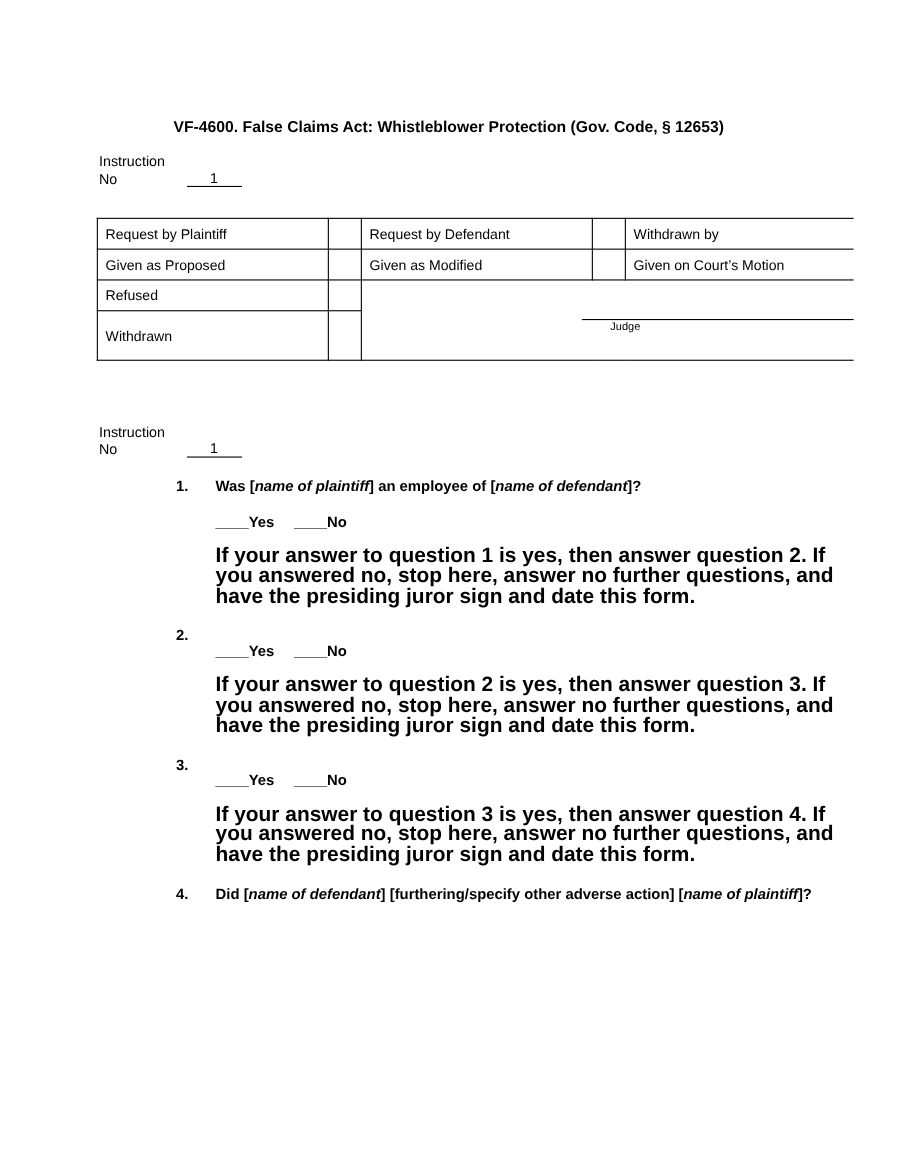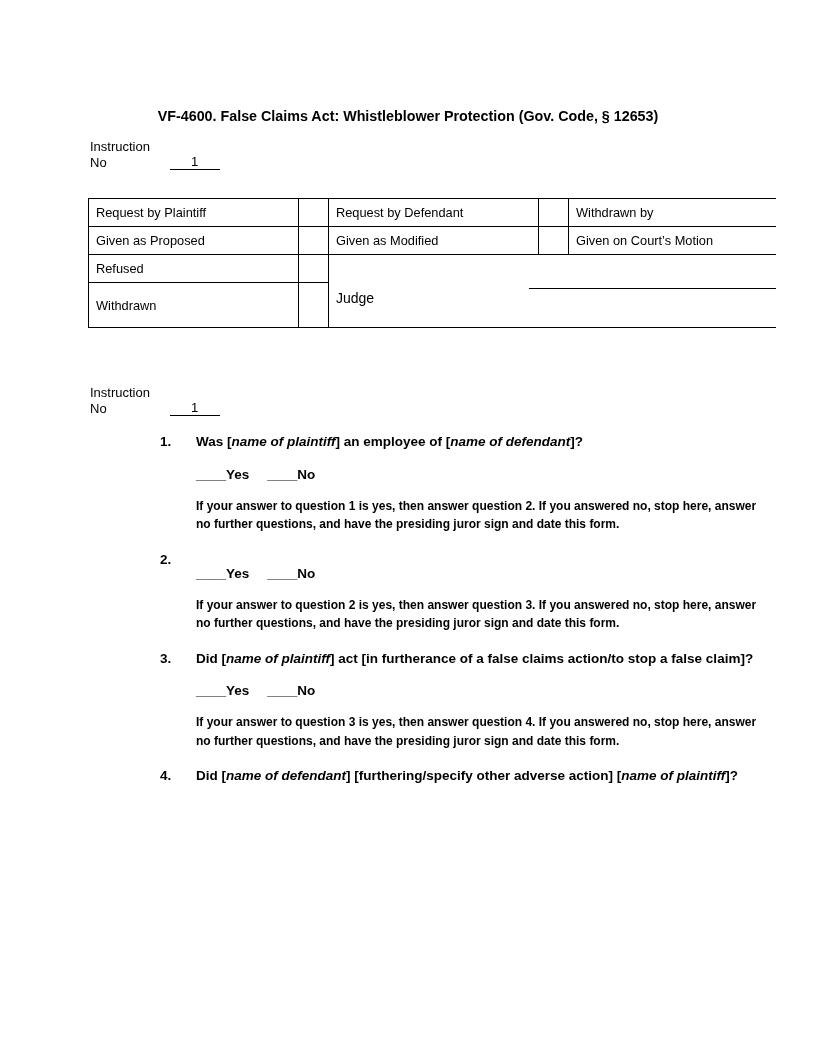--- a/index.html
+++ b/index.html
@@ -58,22 +58,22 @@
     vertical-align: bottom;
     padding: 0 14px 2px 0;
   }
   .sig-line {
     width: 272px;
     margin-left: auto;
     border-bottom: 1px solid #000;
     height: 12px;
   }
   .judge-label {
-    text-align: left;
-    font-size: 14px;
+    text-align: center;
+    font-size: 10px;
     margin-top: 1px;
   }
   .intro-line {
     margin: 22px 0 0 96px;
     font-weight: bold;
     font-size: 13.5px;
   }
   .questions { margin-left: 120px; }
   .question { display: flex; margin-top: 17px; }
   .q-num {
@@ -91,21 +91,21 @@
   }
   .q-answers {
     margin-top: 15px;
     font-weight: bold;
     font-size: 13.5px;
   }
   .ans-yes { margin-right: 18px; }
   .q-followup {
     margin-top: 15px;
     font-weight: bold;
-    font-size: 12px;
+    font-size: 19px;
     line-height: 18.5px;
   }
 </style>
 </head>
 <body>
 
 <div class="page">
 
   <div class="doc-title">VF-4600. False Claims Act: Whistleblower Protection (Gov. Code, § 12653)</div>
 
@@ -186,21 +186,20 @@
         <div class="q-answers">
           <span class="ans-yes">____Yes</span><span>____No</span>
         </div>
         <div class="q-followup">If your answer to question 2 is yes, then answer question 3. If you answered no, stop here, answer no further questions, and have the presiding juror sign and date this form.</div>
       </div>
     </div>
 
     <div class="question">
       <div class="q-num">3.</div>
       <div class="q-body">
-        <div class="q-text"><span>Did [</span><span style="font-style: italic;">name of plaintiff</span><span>] act [in furtherance of a false claims action/to stop a false claim]?</span></div>
         <div class="q-answers">
           <span class="ans-yes">____Yes</span><span>____No</span>
         </div>
         <div class="q-followup">If your answer to question 3 is yes, then answer question 4. If you answered no, stop here, answer no further questions, and have the presiding juror sign and date this form.</div>
       </div>
     </div>
 
     <div class="question">
       <div class="q-num">4.</div>
       <div class="q-body">

